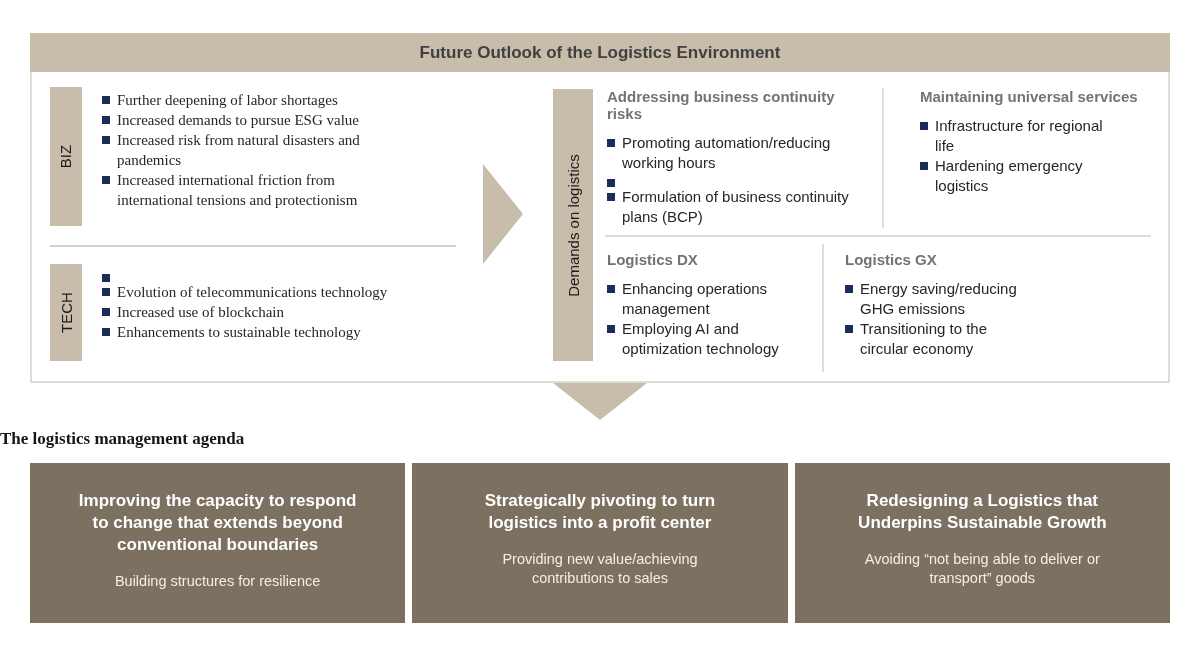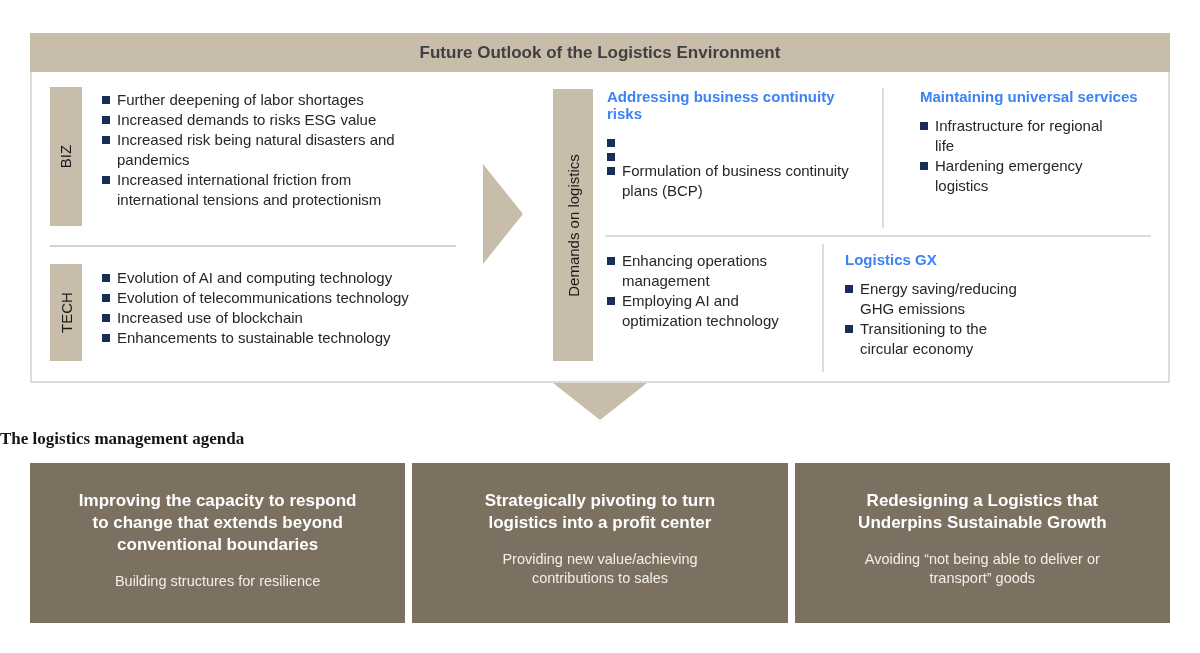--- a/index.html
+++ b/index.html
@@ -47,21 +47,21 @@
   .vtext {
     transform:rotate(-90deg);
     white-space:nowrap;
     font-size:15px; color:#1b1b1b;
   }
   .biz-bar  { left:18px; top:15px;  width:32px; height:139px; }
   .tech-bar { left:18px; top:192px; width:32px; height:97px;  }
   .demands-bar { left:521px; top:17px; width:40px; height:272px; }
 
   
-  .blist { position:absolute; }
+  .blist { position:absolute;font-family:Liberation Serif, serif; }
   .bitem { display:flex; font-size:15px; line-height:20px; color:#262626; }
   .bsq {
     flex:0 0 auto; width:8px; height:8px;
     background:var(--navy);
     margin:6px 7px 0 0;
   }
   .btext { white-space:pre-line; }
 
   .biz-list  { left:70px; top:18px;  width:352px; }
   .tech-list { left:70px; top:196px; width:365px; }
@@ -79,21 +79,21 @@
   .arrow-right {
     position:absolute; left:451px; top:92px;
     width:0; height:0;
     border-top:50px solid transparent;
     border-bottom:50px solid transparent;
     border-left:40px solid var(--tan);
   }
 
   
   .quadrant { position:absolute; }
-  .q-title { font-size:15px; font-weight:bold; color:#3b82f6; margin-bottom:11px; }
+  .q-title { font-size:15px; font-weight:bold; color:#737373; margin-bottom:11px; }
   .q-continuity { left:575px; top:16px;  width:262px; }
   .q-universal  { left:888px; top:16px;  width:245px; }
   .q-dx         { left:575px; top:179px; width:205px; }
   .q-gx         { left:813px; top:179px; width:235px; }
 
   
   .arrow-down {
     position:absolute; left:553px; top:383px;
     width:0; height:0;
     border-left:47px solid transparent;
@@ -144,43 +144,42 @@
     <div class="vbar biz-bar">
       <span class="vtext">BIZ</span>
     </div>
     <div class="blist biz-list">
       <div class="bitem">
         <span class="bsq"></span>
         <span class="btext">Further deepening of labor shortages</span>
       </div>
       <div class="bitem">
         <span class="bsq"></span>
-        <span class="btext">Increased demands to risks ESG value</span>
-      </div>
-      <div class="bitem">
-        <span class="bsq"></span>
-        <span class="btext">Increased risk being natural disasters and
+        <span class="btext">Increased demands to pursue ESG value</span>
+      </div>
+      <div class="bitem">
+        <span class="bsq"></span>
+        <span class="btext">Increased risk from natural disasters and
 pandemics</span>
       </div>
       <div class="bitem">
         <span class="bsq"></span>
         <span class="btext">Increased international friction from
 international tensions and protectionism</span>
       </div>
     </div>
 
     <div class="divider-left"></div>
 
     <div class="vbar tech-bar">
       <span class="vtext">TECH</span>
     </div>
     <div class="blist tech-list">
       <div class="bitem">
         <span class="bsq"></span>
-        <span class="btext">Evolution of AI and computing technology</span>
       </div>
       <div class="bitem">
         <span class="bsq"></span>
         <span class="btext">Evolution of telecommunications technology</span>
       </div>
       <div class="bitem">
         <span class="bsq"></span>
         <span class="btext">Increased use of blockchain</span>
       </div>
       <div class="bitem">
@@ -192,20 +191,22 @@
     <div class="arrow-right"></div>
 
     <div class="vbar demands-bar">
       <span class="vtext">Demands on logistics</span>
     </div>
 
     <div class="quadrant q-continuity">
       <div class="q-title">Addressing business continuity risks</div>
       <div class="bitem">
         <span class="bsq"></span>
+        <span class="btext">Promoting automation/reducing
+working hours</span>
       </div>
       <div class="bitem">
         <span class="bsq"></span>
       </div>
       <div class="bitem">
         <span class="bsq"></span>
         <span class="btext">Formulation of business continuity
 plans (BCP)</span>
       </div>
     </div>
@@ -222,20 +223,21 @@
       <div class="bitem">
         <span class="bsq"></span>
         <span class="btext">Hardening emergency
 logistics</span>
       </div>
     </div>
 
     <div class="hdiv-right"></div>
 
     <div class="quadrant q-dx">
+      <div class="q-title">Logistics DX</div>
       <div class="bitem">
         <span class="bsq"></span>
         <span class="btext">Enhancing operations
 management</span>
       </div>
       <div class="bitem">
         <span class="bsq"></span>
         <span class="btext">Employing AI and
 optimization technology</span>
       </div>

